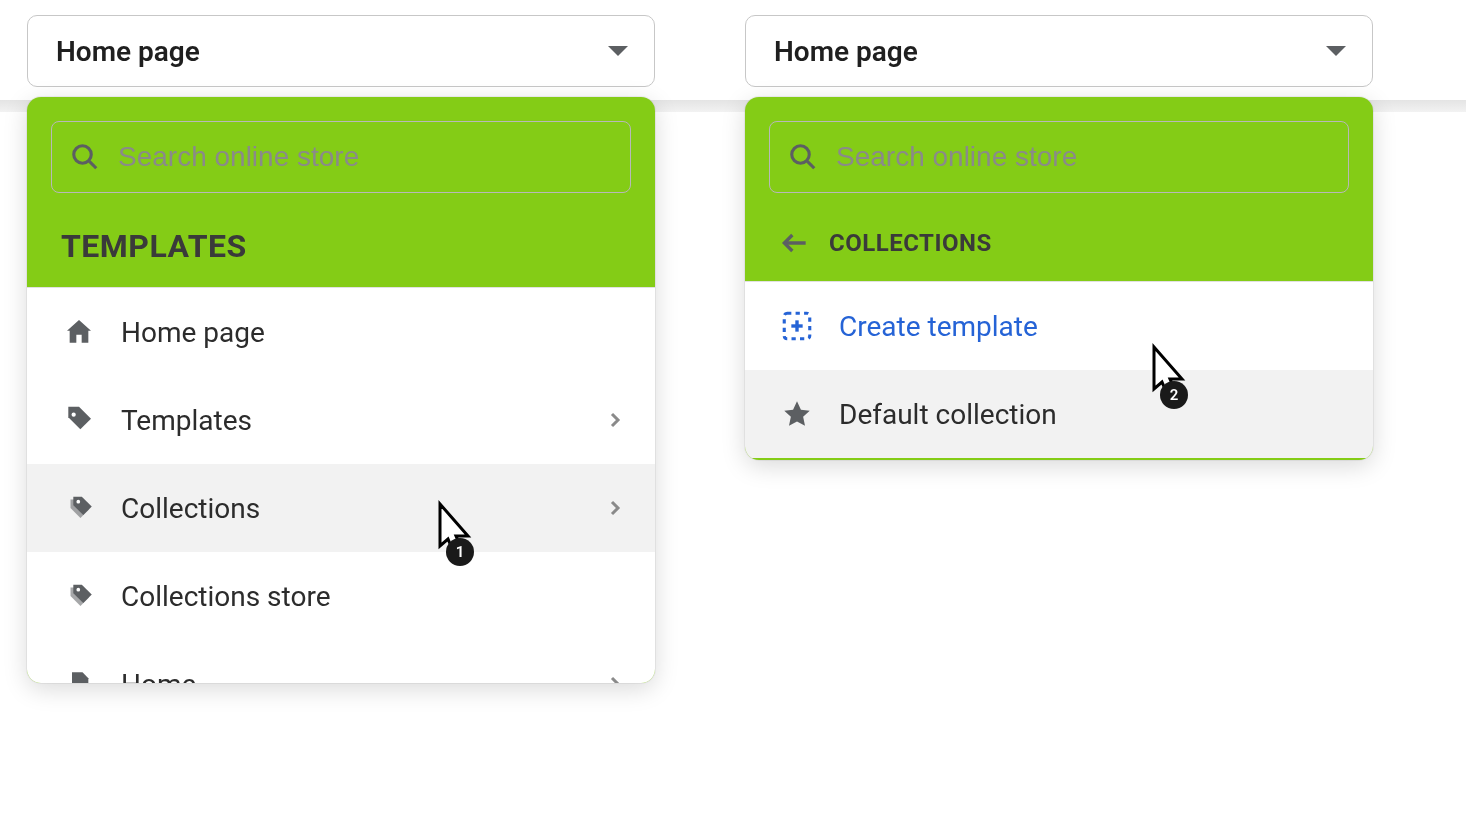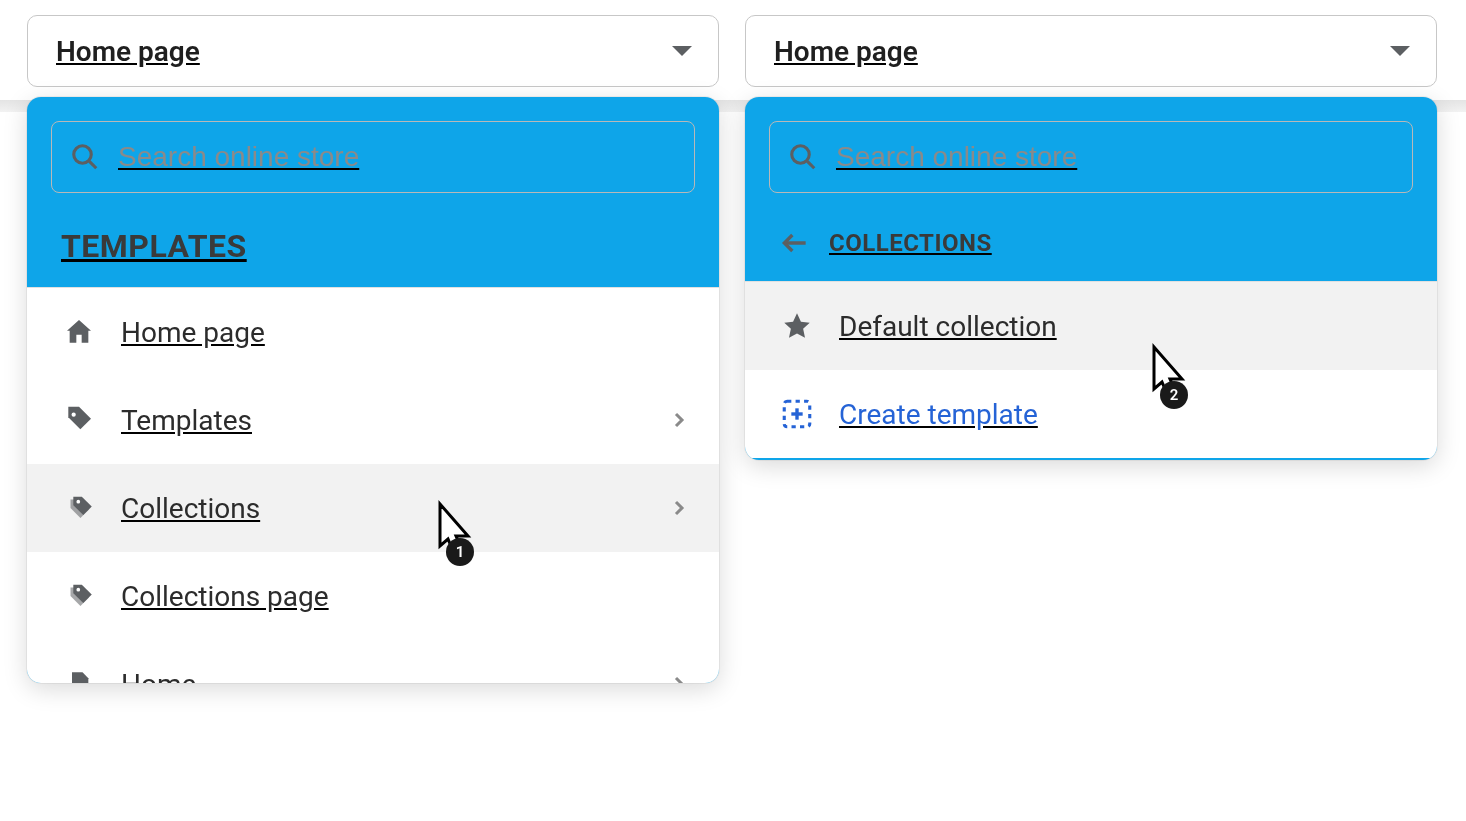--- a/index.html
+++ b/index.html
@@ -16,22 +16,21 @@
     top: 100px;
     left: 0;
     right: 0;
     height: 12px;
     background: linear-gradient(to bottom, #e4e4e4, #f2f2f2);
     z-index: 0;
   }
   .panel-wrap {
     position: absolute;
     top: 15px;
-    width: 692px;
-    text-decoration: underline;
+    width: 628px;
   }
   .panel-left { left: 27px; }
   .panel-right { left: 745px; }
 
   .select-trigger {
     height: 72px;
     border: 1px solid #c7c7c7;
     border-radius: 10px;
     display: flex;
     align-items: center;
@@ -49,21 +48,21 @@
   }
   .caret {
     width: 0; height: 0;
     border-left: 10px solid transparent;
     border-right: 10px solid transparent;
     border-top: 10px solid #5c5f62;
   }
 
   .dropdown {
     margin-top: 10px;
-    background: #0ea5e9;
+    background: #84cc16;
     border-radius: 14px;
     box-shadow: 0 6px 24px rgba(0,0,0,0.15), 0 0 0 1px rgba(0,0,0,0.05);
     position: relative;
     z-index: 3;
   }
   .dropdown-inner { padding: 24px 0 0 0; }
 
   .search-box {
     margin: 0 24px 0 24px;
     border: 1px solid #b8b8b8;
@@ -229,21 +228,21 @@
           </span>
         </li>
         <li class="menu-item">
           <span class="icon-slot">
             <svg width="34" height="34" viewBox="0 0 24 24" fill="#5c5f62">
                 <path d="M19 13l-7-7H6v6l7 7 6-6z" opacity="0.55"></path>
                 <path d="M21 11l-7-7H8v6l7 7 6-6z"></path>
                 <circle cx="11.5" cy="7.5" r="1.3" fill="#fff"></circle>
               </svg>
           </span>
-          <span class="label">Collections page</span>
+          <span class="label">Collections store</span>
         </li>
         <li class="menu-item">
           <span class="icon-slot">
             <svg width="28" height="32" viewBox="0 0 24 24" fill="#5c5f62">
                 <path d="M6 2h9l5 5v15H6z"></path>
               </svg>
           </span>
           <span class="label">Home</span>
           <span class="chevron">
             <svg width="24" height="24" viewBox="0 0 24 24" fill="none" stroke="#8a8a8a" stroke-width="3">
@@ -279,37 +278,37 @@
           <svg width="32" height="32" viewBox="0 0 24 24" fill="none" stroke="#5c5f62" stroke-width="2.5">
               <line x1="20" y1="12" x2="4" y2="12"></line>
               <polyline points="10 6 4 12 10 18"></polyline>
             </svg>
         </span>
         <span class="title">Collections</span>
       </div>
       <div class="divider-line"></div>
 
       <ul class="menu-list">
-        <li class="menu-item hovered">
-          <span class="icon-slot">
-            <svg width="32" height="32" viewBox="0 0 24 24" fill="#5c5f62">
-                <path d="M12 2.5l2.95 6.3 6.6.7-4.95 4.6 1.4 6.8L12 17.7l-6 3.2 1.4-6.8L2.45 9.5l6.6-.7L12 2.5z"></path>
-              </svg>
-          </span>
-          <span class="label">Default collection</span>
-        </li>
         <li class="menu-item">
           <span class="icon-slot">
             <svg width="34" height="34" viewBox="0 0 24 24" fill="none">
                 <rect x="3" y="3" width="18" height="18" rx="2" stroke="#2563d6" stroke-width="2.2" stroke-dasharray="3 3"></rect>
                 <line x1="12" y1="8" x2="12" y2="16" stroke="#2563d6" stroke-width="2.4"></line>
                 <line x1="8" y1="12" x2="16" y2="12" stroke="#2563d6" stroke-width="2.4"></line>
               </svg>
           </span>
           <span class="label create-label">Create template</span>
+        </li>
+        <li class="menu-item hovered">
+          <span class="icon-slot">
+            <svg width="32" height="32" viewBox="0 0 24 24" fill="#5c5f62">
+                <path d="M12 2.5l2.95 6.3 6.6.7-4.95 4.6 1.4 6.8L12 17.7l-6 3.2 1.4-6.8L2.45 9.5l6.6-.7L12 2.5z"></path>
+              </svg>
+          </span>
+          <span class="label">Default collection</span>
         </li>
       </ul>
     </div>
   </div>
 </div>
 
 <div class="cursor-badge" style="left:422px; top:498px;">
   <svg width="56" height="70" viewBox="0 0 56 70">
       <g fill="#fff" stroke="#000" stroke-width="3">
         <path d="M18 6 L18 48 L26 41 L32 55 L40 52 L34 38 L46 38 Z" fill="#fff"></path>

